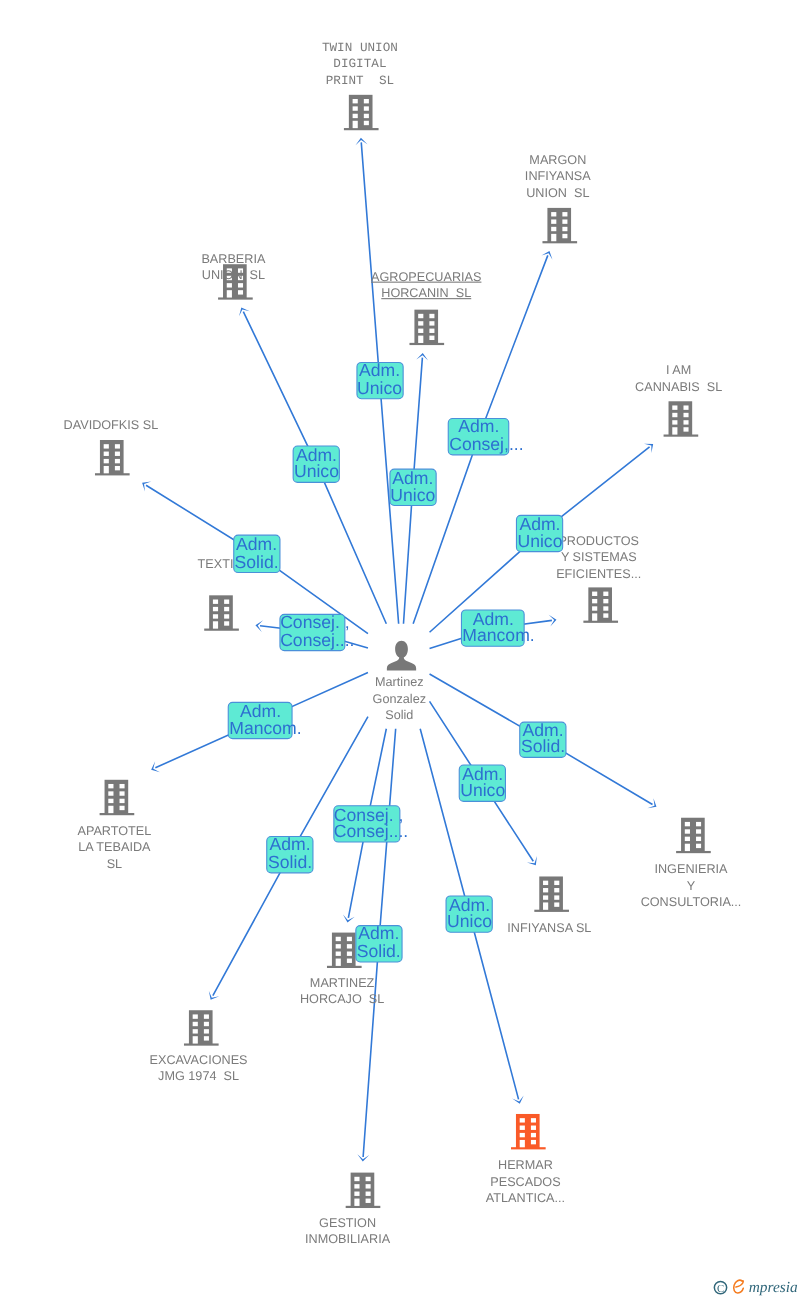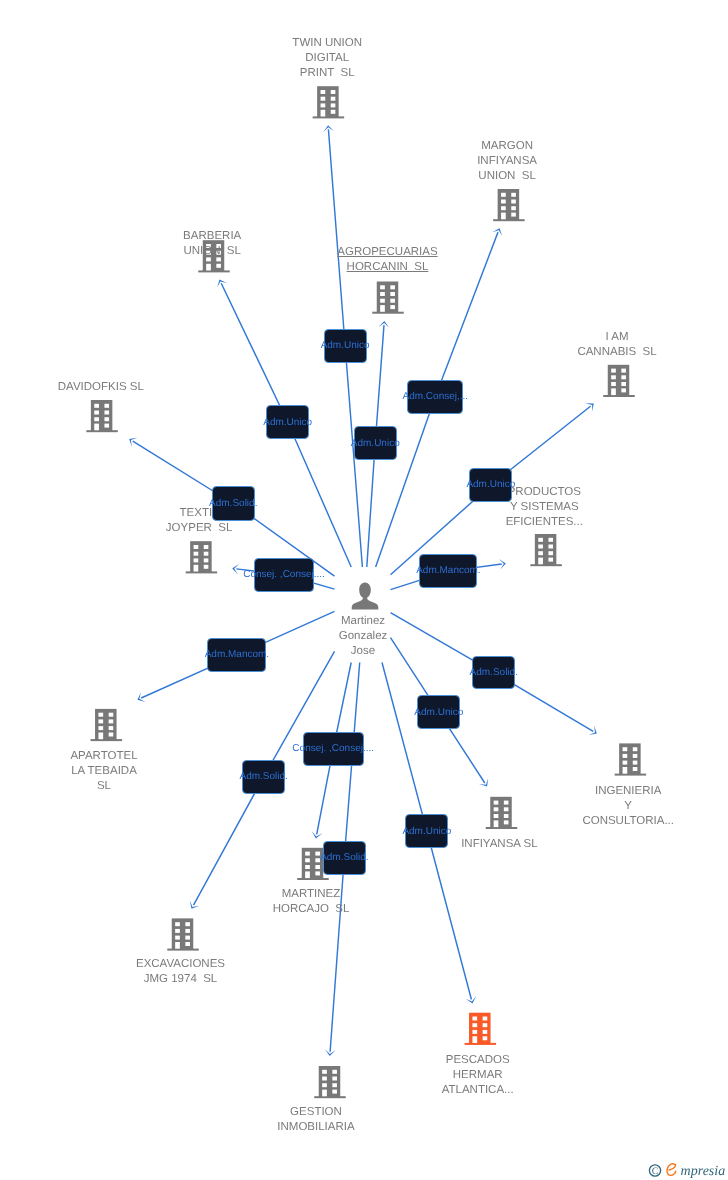--- a/index.html
+++ b/index.html
@@ -5,23 +5,23 @@
 <style>
   html,body{margin:0;padding:0;}
   body{width:728px;height:1180px;background:#ffffff;
        font-family:"Liberation Sans",sans-serif;overflow:hidden;position:relative;
        -webkit-font-smoothing:antialiased;text-rendering:geometricPrecision;}
   #graph-canvas{position:absolute;left:0;top:0;width:728px;height:1180px;display:block;}
   .node-text{position:absolute;text-align:center;color:#7b7b7b;font-size:11.5px;
              line-height:15px;white-space:pre;}
   .node-text div{height:15px;}
   .edge-label{position:absolute;box-sizing:border-box;border:1.4px solid #4a90d9;
-              border-radius:4.5px;background:#0f172a;color:#2d6fd0;font-size:10px;
+              border-radius:4.5px;background:#5eead4;color:#2d6fd0;font-size:16px;
               line-height:15.35px;text-align:center;white-space:pre;
-              display:flex;flex-direction:row;justify-content:center;align-items:center;}
+              display:flex;flex-direction:column;justify-content:center;align-items:center;}
   .edge-label span{display:block;width:100%;}
   #footer-logo{position:absolute;left:648px;top:1154px;}
 </style>
 </head>
 <body>
 
 <svg id="graph-canvas" viewBox="0 0 728 1180">
   <g id="edges-layer">
       <g>
         <polyline points="362.4,567 345.1,345.5 328.42,129.39" fill="none" stroke="#3279d7" stroke-width="1.45" stroke-linecap="butt" stroke-linejoin="round"></polyline>
@@ -325,35 +325,35 @@
           <rect x="7.9" y="17.2" width="4.7" height="4"></rect>
           <rect x="18.1" y="17.2" width="4.6" height="4"></rect>
           <rect x="7.9" y="23.6" width="4.7" height="6.7"></rect>
           <rect x="18.1" y="23.6" width="4.6" height="4"></rect>
         </g>
       </g>
     </g>
 </svg>
 
 <div id="texts-layer">
-    <div class="node-text" style="left: 213px; top: 613.6px; width: 300px;"><div>Martinez</div><div>Gonzalez</div><div>Jose</div></div>
-    <div class="node-text" style="left: 177.2px; top: 36.3px; width: 300px;"><div>TWIN UNION</div><div>DIGITAL</div><div>PRINT  SL</div></div>
+    <div class="node-text" style="left: 213px; top: 613.6px; width: 300px;"><div>Martinez</div><div>Gonzalez</div><div>Solid</div></div>
+    <div class="node-text" style="left: 177.2px; top: 36.3px; width: 300px; font-family: Liberation Mono, monospace;"><div>TWIN UNION</div><div>DIGITAL</div><div>PRINT  SL</div></div>
     <div class="node-text" style="left: 62.2px; top: 197px; width: 300px; margin-top: 32px;"><div>BARBERIA</div><div>UNION  SL</div></div>
     <div class="node-text" style="left: 357.1px; top: 138.8px; width: 300px;"><div>MARGON</div><div>INFIYANSA</div><div>UNION  SL</div></div>
     <div class="node-text" style="left: 237.5px; top: 245.1px; width: 300px; text-decoration: underline;"><div>AGROPECUARIAS</div><div>HORCANIN  SL</div></div>
     <div class="node-text" style="left: 467px; top: 329.5px; width: 300px;"><div>I AM</div><div>CANNABIS  SL</div></div>
     <div class="node-text" style="left: -49.2px; top: 379.8px; width: 300px;"><div>DAVIDOFKIS SL</div></div>
-    <div class="node-text" style="left: 49.1px; top: 505.6px; width: 300px;"><div>TEXTIL</div><div>JOYPER  SL</div></div>
+    <div class="node-text" style="left: 49.1px; top: 505.6px; width: 300px;"><div>TEXTIL</div></div>
     <div class="node-text" style="left: 394.3px; top: 484.7px; width: 300px;"><div>PRODUCTOS</div><div>Y SISTEMAS</div><div>EFICIENTES...</div></div>
     <div class="node-text" style="left: -46px; top: 749.3px; width: 300px;"><div>APARTOTEL</div><div>LA TEBAIDA</div><div>SL</div></div>
     <div class="node-text" style="left: 478.2px; top: 784.4px; width: 300px;"><div>INGENIERIA</div><div>Y</div><div>CONSULTORIA...</div></div>
     <div class="node-text" style="left: 349.4px; top: 836.7px; width: 300px;"><div>INFIYANSA SL</div></div>
     <div class="node-text" style="left: 161px; top: 887.1px; width: 300px;"><div>MARTINEZ</div><div>HORCAJO  SL</div></div>
     <div class="node-text" style="left: 30.5px; top: 956.7px; width: 300px;"><div>EXCAVACIONES</div><div>JMG 1974  SL</div></div>
-    <div class="node-text" style="left: 327.7px; top: 1052.5px; width: 300px;"><div>PESCADOS</div><div>HERMAR</div><div>ATLANTICA...</div></div>
+    <div class="node-text" style="left: 327.7px; top: 1052.5px; width: 300px;"><div>HERMAR</div><div>PESCADOS</div><div>ATLANTICA...</div></div>
     <div class="node-text" style="left: 166px; top: 1105.1px; width: 300px;"><div>GESTION</div><div>INMOBILIARIA</div></div>
   </div>
 <div id="labels-layer">
     <div class="edge-label" style="left: 323.6px; top: 328.5px; width: 43px; height: 34px;"><span>Adm.</span><span>Unico</span></div>
     <div class="edge-label" style="left: 265.9px; top: 405.1px; width: 43.6px; height: 34.3px;"><span>Adm.</span><span>Unico</span></div>
     <div class="edge-label" style="left: 407.4px; top: 379.7px; width: 55.8px; height: 34.1px;"><span>Adm.</span><span>Consej,...</span></div>
     <div class="edge-label" style="left: 353.6px; top: 426.4px; width: 43.3px; height: 34.1px;"><span>Adm.</span><span>Unico</span></div>
     <div class="edge-label" style="left: 469.3px; top: 468.1px; width: 43.1px; height: 34px;"><span>Adm.</span><span>Unico</span></div>
     <div class="edge-label" style="left: 211.7px; top: 486.4px; width: 43.1px; height: 34.3px;"><span>Adm.</span><span>Solid.</span></div>
     <div class="edge-label" style="left: 253.7px; top: 557.5px; width: 60.7px; height: 34.1px;"><span>Consej. ,</span><span>Consej....</span></div>

